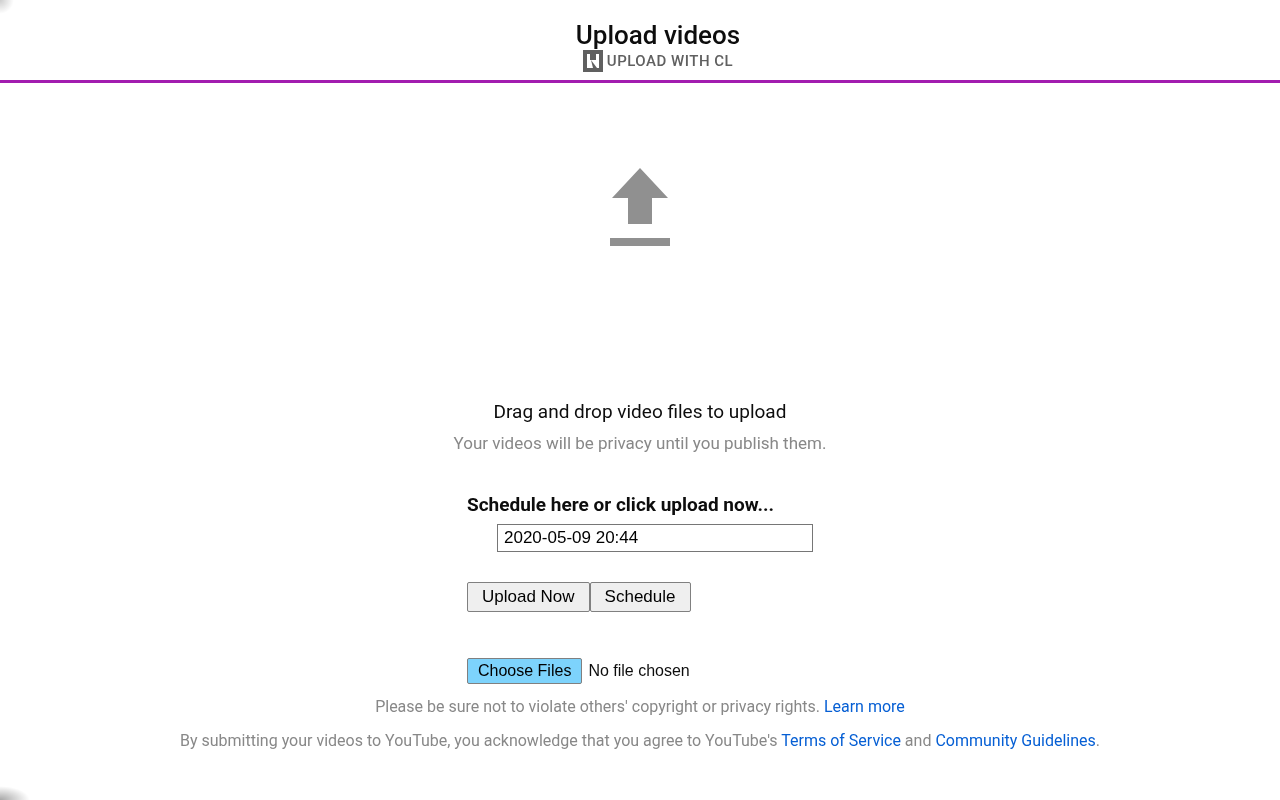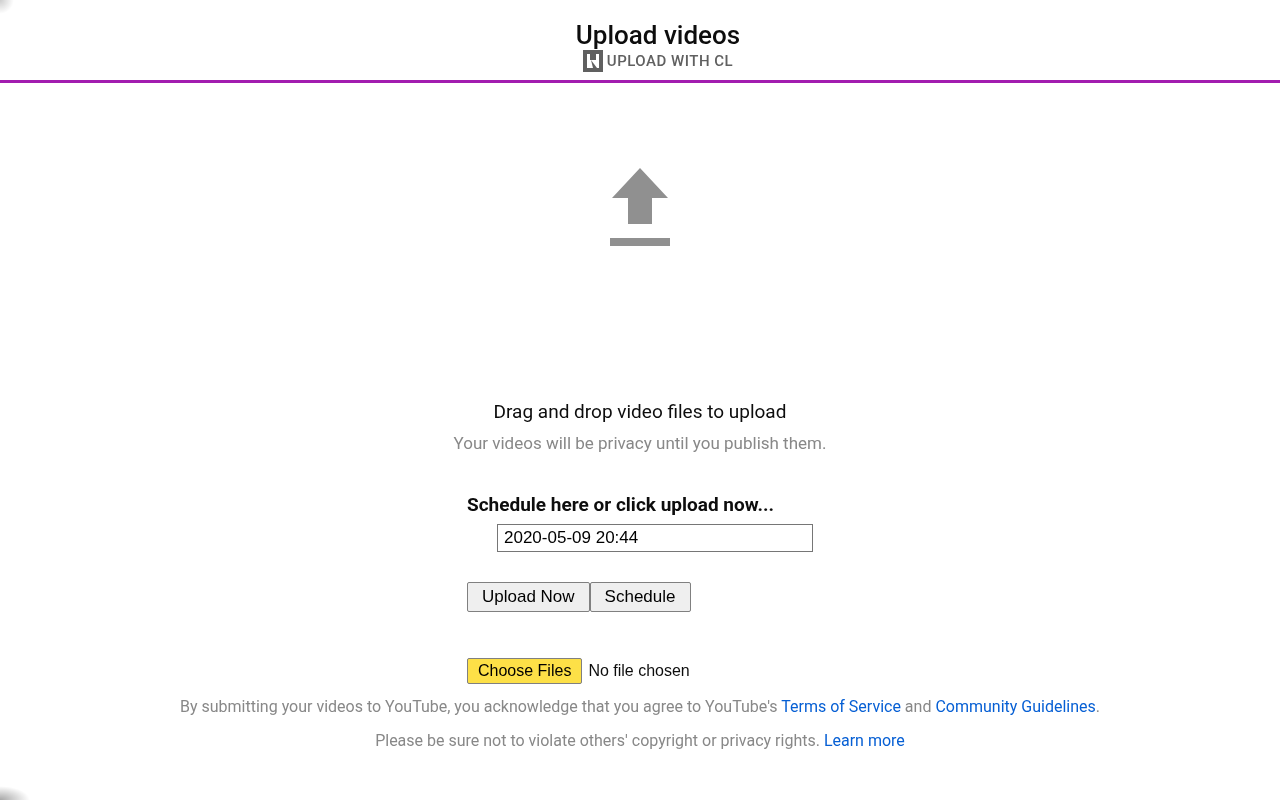--- a/index.html
+++ b/index.html
@@ -112,21 +112,21 @@
     }
     .file-row {
       margin-top: 46px;
       display: flex;
       align-items: center;
       gap: 6px;
     }
     .choose-files-btn {
       font-size: 16px;
       padding: 3px 10px;
-      background: #fde047;
+      background: #7dd3fc;
       border: 1px solid #808080;
       border-radius: 2px;
       font-family: Arial, sans-serif;
       cursor: pointer;
     }
     .no-file-text {
       font-size: 16px;
       color: #0d0d0d;
       font-family: Arial, sans-serif;
     }
@@ -208,21 +208,21 @@
     </div>
 
     <div class="file-row">
       <button class="choose-files-btn">Choose Files</button>
       <span class="no-file-text">No file chosen</span>
     </div>
   </div>
 
   <div class="disclaimer">
     <div class="disclaimer-line">
+      <span>Please be sure not to violate others' copyright or privacy rights. </span><a class="link">Learn more</a>
+    </div>
+    <div class="disclaimer-line">
       <span>By submitting your videos to YouTube, you acknowledge that you agree to YouTube's </span><a class="link">Terms of Service</a><span> and </span><a class="link">Community Guidelines</a><span>.</span>
     </div>
-    <div class="disclaimer-line">
-      <span>Please be sure not to violate others' copyright or privacy rights. </span><a class="link">Learn more</a>
-    </div>
   </div>
 </div>
 
 <div class="bottom-shadow"></div>
 
 </body></html>

